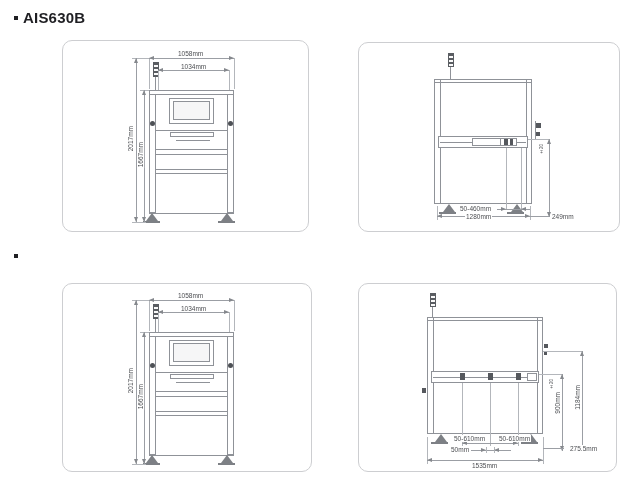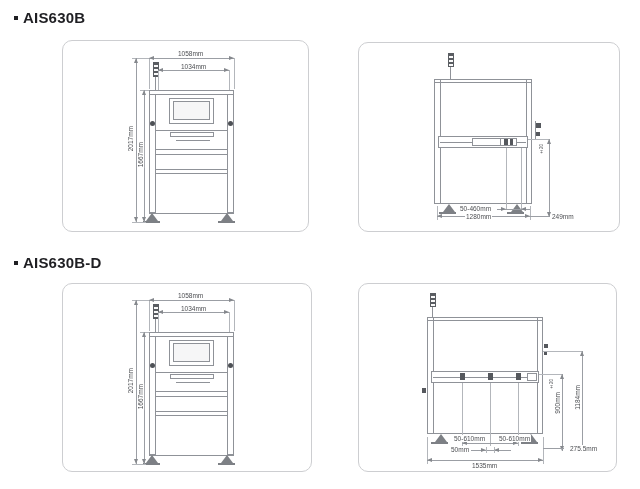--- a/index.html
+++ b/index.html
@@ -133,21 +133,20 @@
     <div class="arr l" style="left:78px;top:170.5px"></div>
     <div class="arr r" style="left:166px;top:170.5px"></div>
     <div class="dtxt" style="left:106px;top:169.5px">1280mm</div>
 
     <div class="dln h" style="left:171px;top:173px;width:19px"></div>
     <div class="dtxt" style="left:192px;top:169.5px">249mm</div>
   </div>
 
   <div class="sec-title" style="top:254px">
     <span class="bullet"></span>
-    <span class="ttl">AIS630B-D</span>
   </div>
 
   <div class="panel" style="left:62px;top:283px;width:248px;height:187px">
     <div class="tower" style="left:90px;top:20px;height:15px"></div>
     <div class="ln v" style="left:92px;top:35px;height:13px"></div>
     <div class="rect" style="left:86px;top:48px;width:85px;height:5px"></div>
     <div class="rect" style="left:86px;top:52px;width:7px;height:119px"></div>
     <div class="rect" style="left:164px;top:52px;width:7px;height:119px"></div>
     <div class="ln h" style="left:86px;top:171px;width:85px"></div>
     <div class="rect" style="left:106px;top:56px;width:45px;height:26px"></div>

